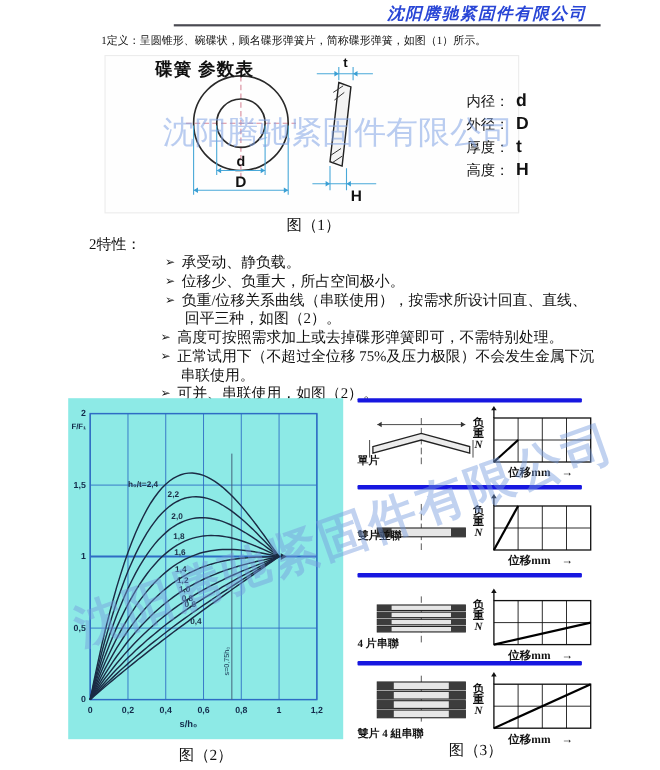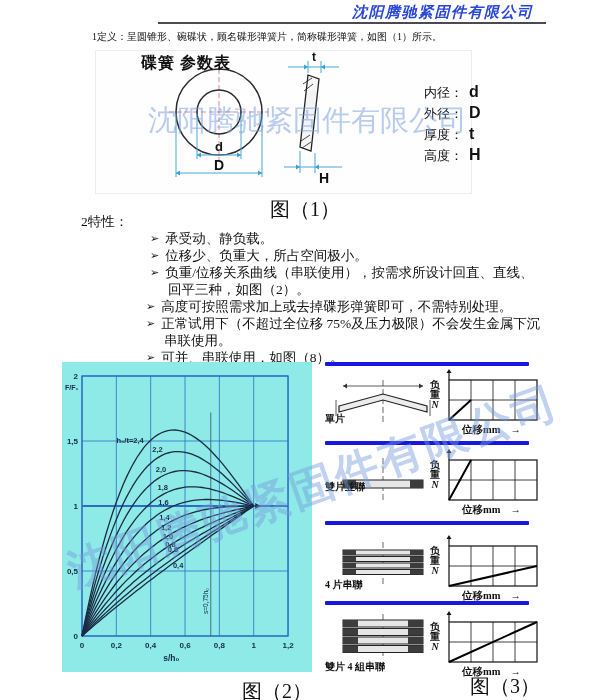--- a/index.html
+++ b/index.html
@@ -11,21 +11,21 @@
   .head-rule{position:absolute;left:158px;top:22px;width:388px;height:2px;background:#4a4a52;}
   
   .para{position:absolute;left:92px;top:30px;width:470px;font-size:10px;white-space:nowrap;}
   
   .fig1{position:absolute;left:95px;top:50px;width:375px;height:142px;background:#fefefe;border:1px solid #ececec;}
   .fig1-title{position:absolute;left:45px;top:2px;font-size:16px;font-weight:bold;letter-spacing:1px;}
   .fig1 svg{position:absolute;left:0;top:0;}
   .params{position:absolute;left:295px;top:32px;}
   .param-row{height:21px;font-size:13px;white-space:nowrap;margin-left:33px;}
   .param-val{font-family:"Liberation Sans",sans-serif;font-weight:bold;font-size:16px;margin-left:6px;}
-  .caption{position:absolute;font-size:20px;text-align:right;white-space:nowrap;}
+  .caption{position:absolute;font-size:14px;text-align:center;white-space:nowrap;}
   #caption1{left:230px;top:196px;width:110px;}
   #caption2{left:62px;top:678px;width:250px;}
   #caption3{left:325px;top:673px;width:215px;}
   
   .fline{position:absolute;font-size:13.5px;white-space:nowrap;}
   .lv-h{left:81px;}
   .lv-b1{left:150px;}
   .lv-b1cont{left:168px;}
   .lv-b2{left:146px;}
   .lv-b2cont{left:164px;}
@@ -106,21 +106,21 @@
 
   <div class="fline lv-h" style="top:213px">2特性：</div>
   <div id="features">
       <div class="fline lv-b1" style="top: 230px;"><span class="fmark">➢</span><span>承受动、静负载。</span></div>
       <div class="fline lv-b1" style="top: 247px;"><span class="fmark">➢</span><span>位移少、负重大，所占空间极小。</span></div>
       <div class="fline lv-b1" style="top: 264px;"><span class="fmark">➢</span><span>负重/位移关系曲线（串联使用），按需求所设计回直、直线、</span></div>
       <div class="fline lv-b1cont" style="top: 281px;"><span>回平三种，如图（2）。</span></div>
       <div class="fline lv-b2" style="top: 298px; text-align: right;"><span class="fmark">➢</span><span>高度可按照需求加上或去掉碟形弹簧即可，不需特别处理。</span></div>
       <div class="fline lv-b2" style="top: 315px;"><span class="fmark">➢</span><span>正常试用下（不超过全位移 75%及压力极限）不会发生金属下沉</span></div>
       <div class="fline lv-b2cont" style="top: 332px;"><span>串联使用。</span></div>
-      <div class="fline lv-b2" style="top: 349px;"><span class="fmark">➢</span><span>可并、串联使用，如图（8）。</span></div>
+      <div class="fline lv-b2" style="top: 349px;"><span class="fmark">➢</span><span>可并、串联使用，如图（2）。</span></div>
     </div>
 
   <div class="chart2">
     <svg id="main-chart-svg" width="250" height="310" viewBox="0 0 250 310">
         <line x1="20" y1="274" x2="20" y2="14" stroke="#2e6cc4" stroke-width="0.8"></line>
         <line x1="54.339999999999996" y1="274" x2="54.339999999999996" y2="14" stroke="#2e6cc4" stroke-width="0.8"></line>
         <line x1="88.67999999999999" y1="274" x2="88.67999999999999" y2="14" stroke="#2e6cc4" stroke-width="0.8"></line>
         <line x1="123.02" y1="274" x2="123.02" y2="14" stroke="#2e6cc4" stroke-width="0.8"></line>
         <line x1="157.35999999999999" y1="274" x2="157.35999999999999" y2="14" stroke="#2e6cc4" stroke-width="0.8"></line>
         <line x1="191.7" y1="274" x2="191.7" y2="14" stroke="#2e6cc4" stroke-width="0.8"></line>

